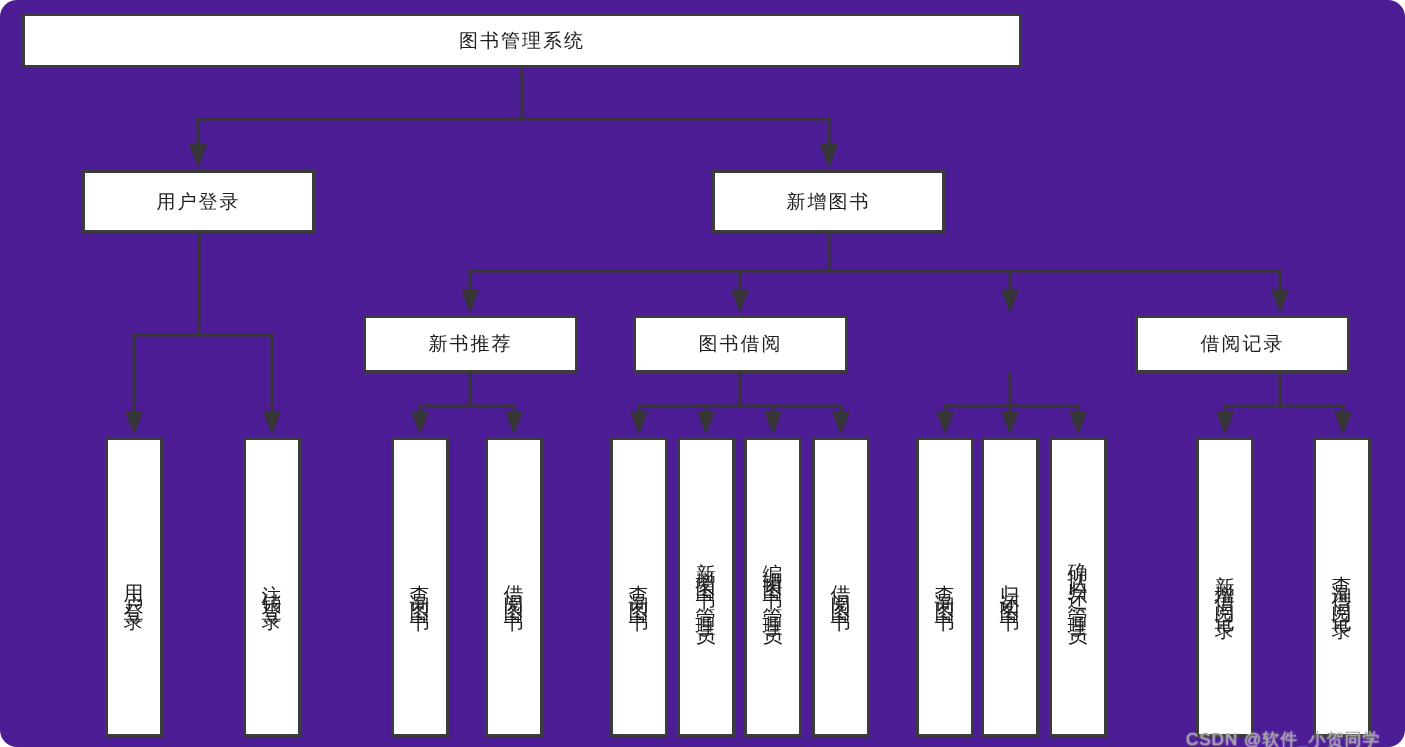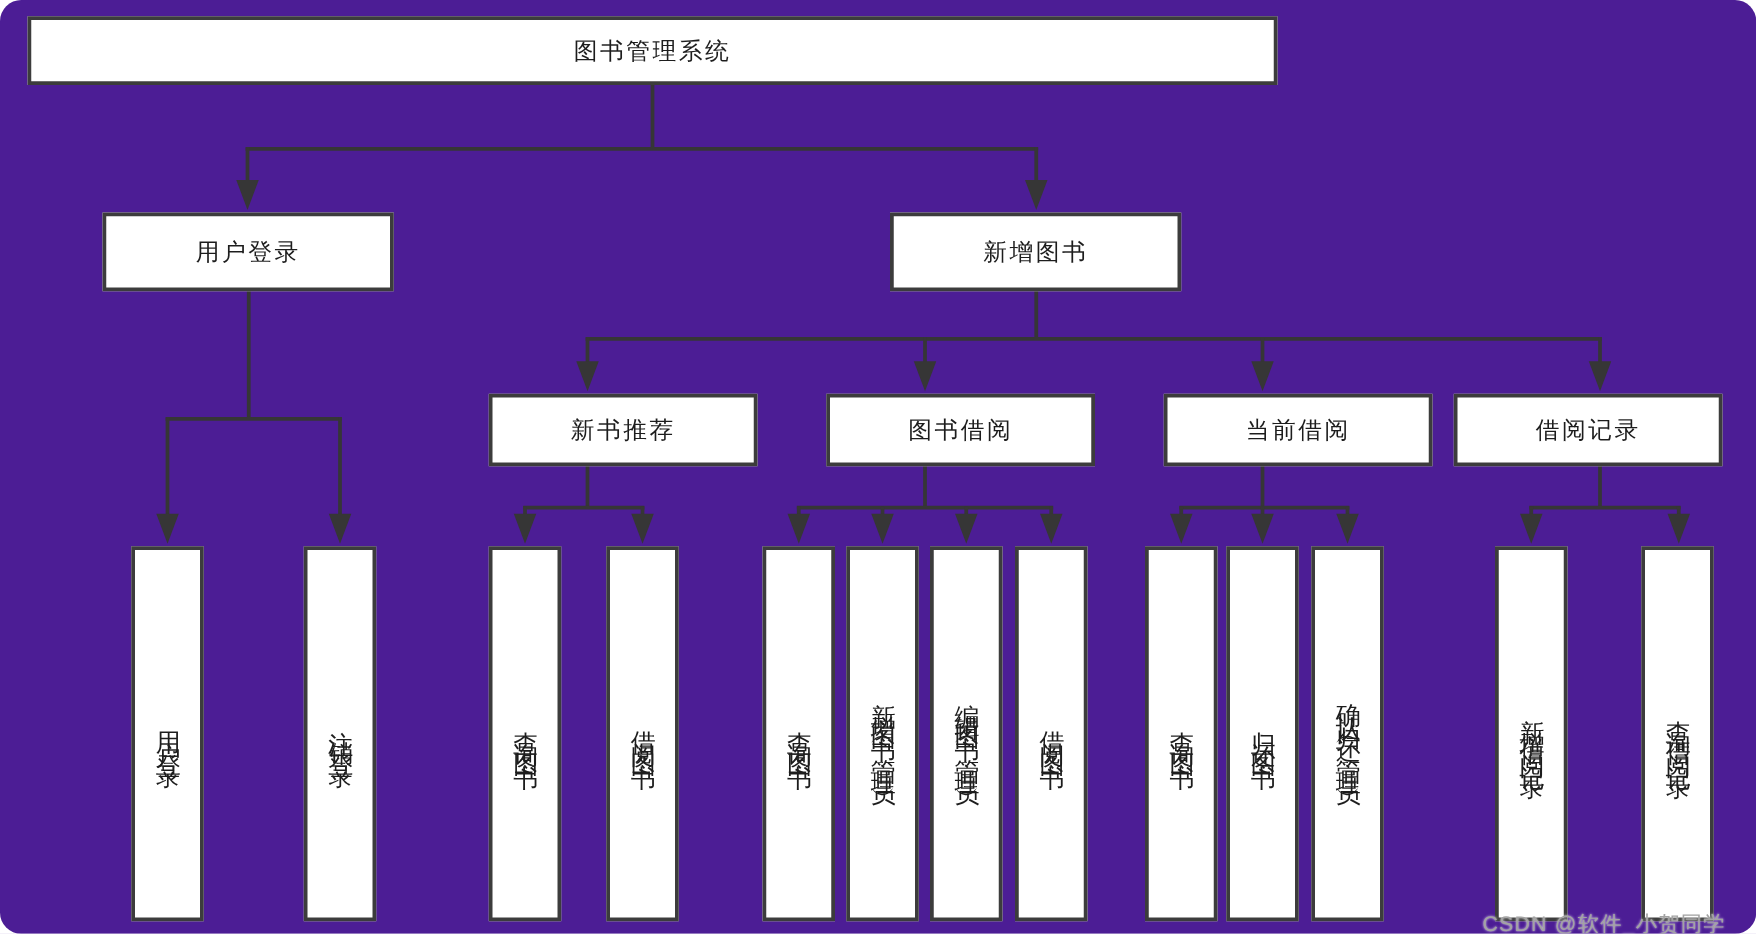--- a/index.html
+++ b/index.html
@@ -39,21 +39,21 @@
   .box.v span {
     writing-mode: vertical-rl;
     text-orientation: mixed;
     font-size: 20px;
     letter-spacing: 9px;
     line-height: 1.1;
   }
   
   .lvl2 { width: 233px; height: 63px; top: 170px; }
   
-  .lvl3 { width: 215px; height: 58px; top: 315px; margin-left: 28px; }
+  .lvl3 { width: 215px; height: 58px; top: 315px; }
   
   .leaf { width: 58px; height: 300px; top: 437px; }
   .watermark {
     position: absolute;
     left: 1186px;
     top: 728px;
     z-index: 3;
     font-size: 17px;
     letter-spacing: 1px;
     color: #a3a3a3;
@@ -152,23 +152,20 @@
   <div class="box h lvl2" style="left:712px;">
     <span>新增图书</span>
   </div>
 
   <div class="box h lvl3" style="left:363px;">
     <span>新书推荐</span>
   </div>
   <div class="box h lvl3" style="left:633px;">
     <span>图书借阅</span>
   </div>
-  <div class="box h lvl3" style="left:903px;">
-    <span>当前借阅</span>
-  </div>
   <div class="box h lvl3" style="left:1135px;">
     <span>借阅记录</span>
   </div>
 
   <div class="box v leaf" style="left:105px;">
     <span>用户登录</span>
   </div>
   <div class="box v leaf" style="left:243px;">
     <span>注销登录</span>
   </div>

